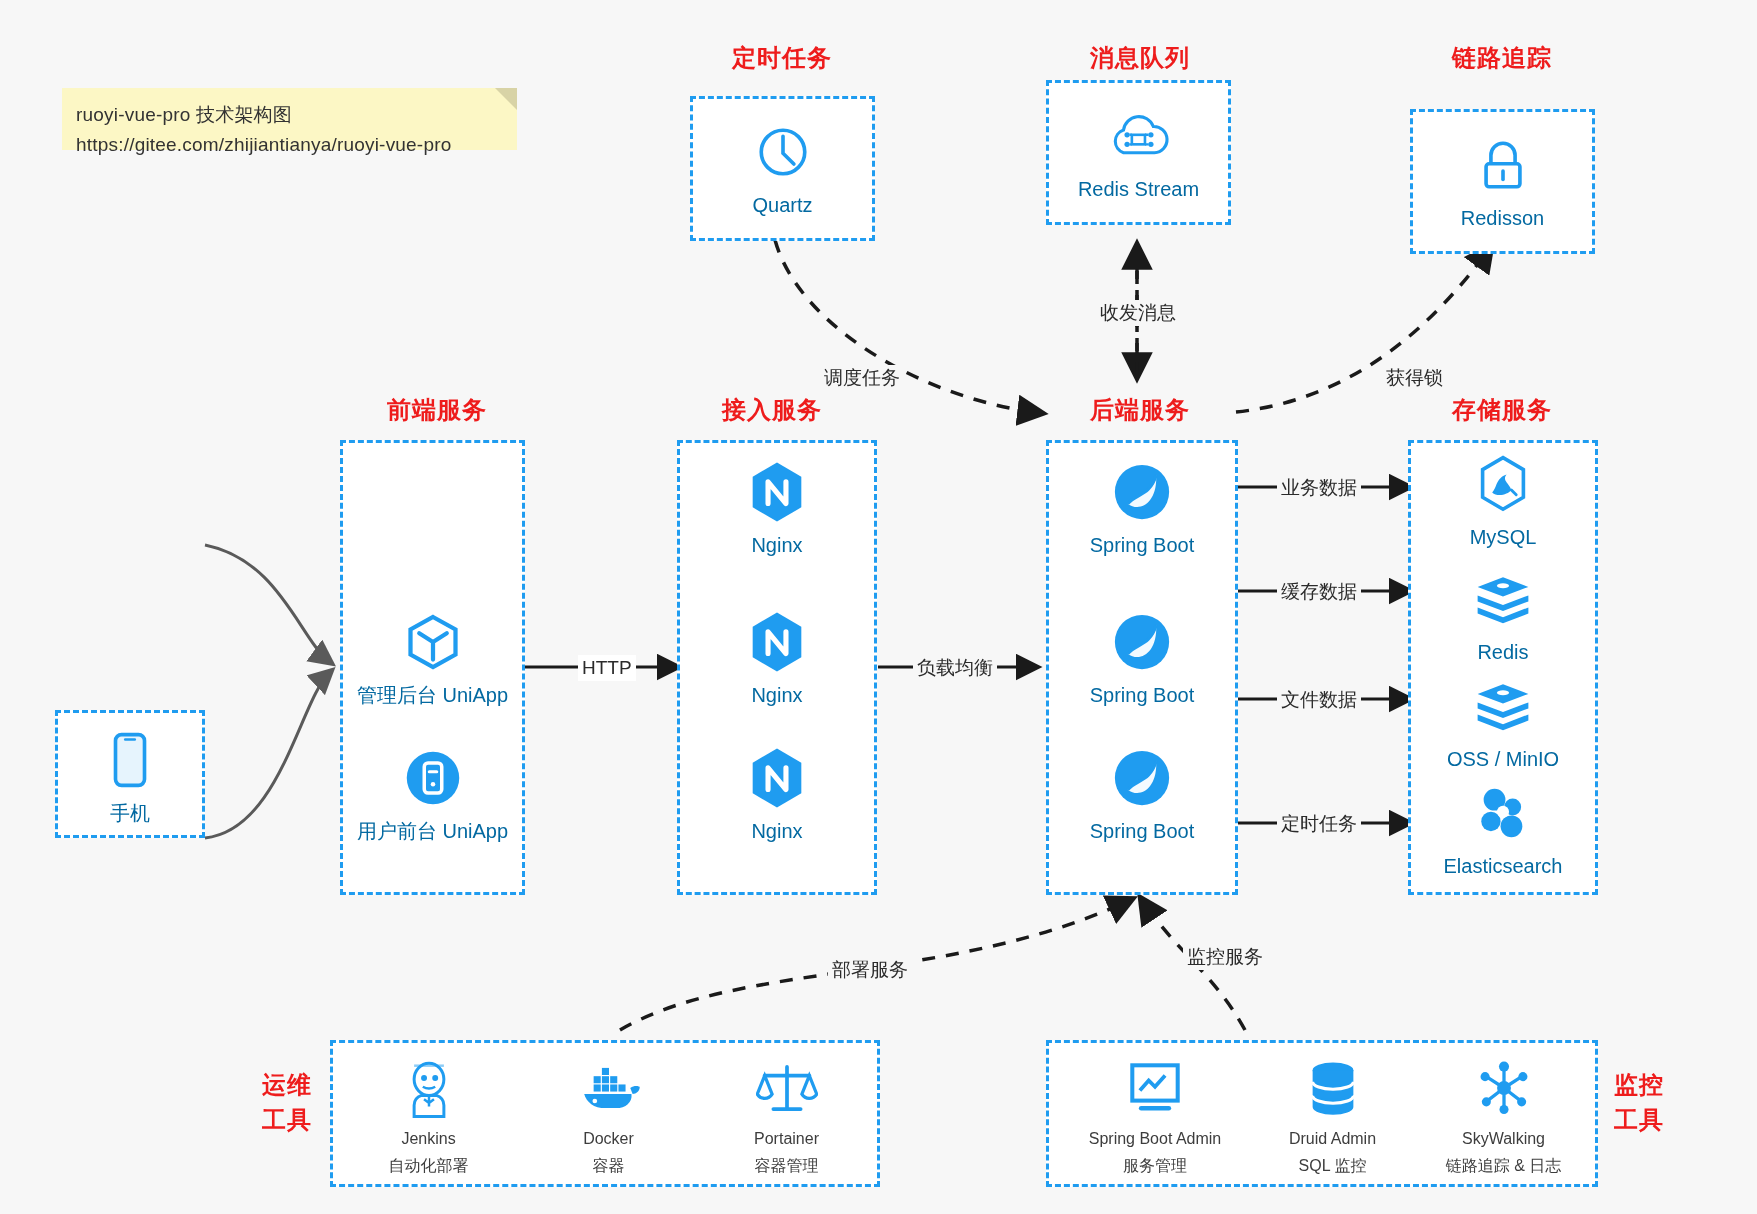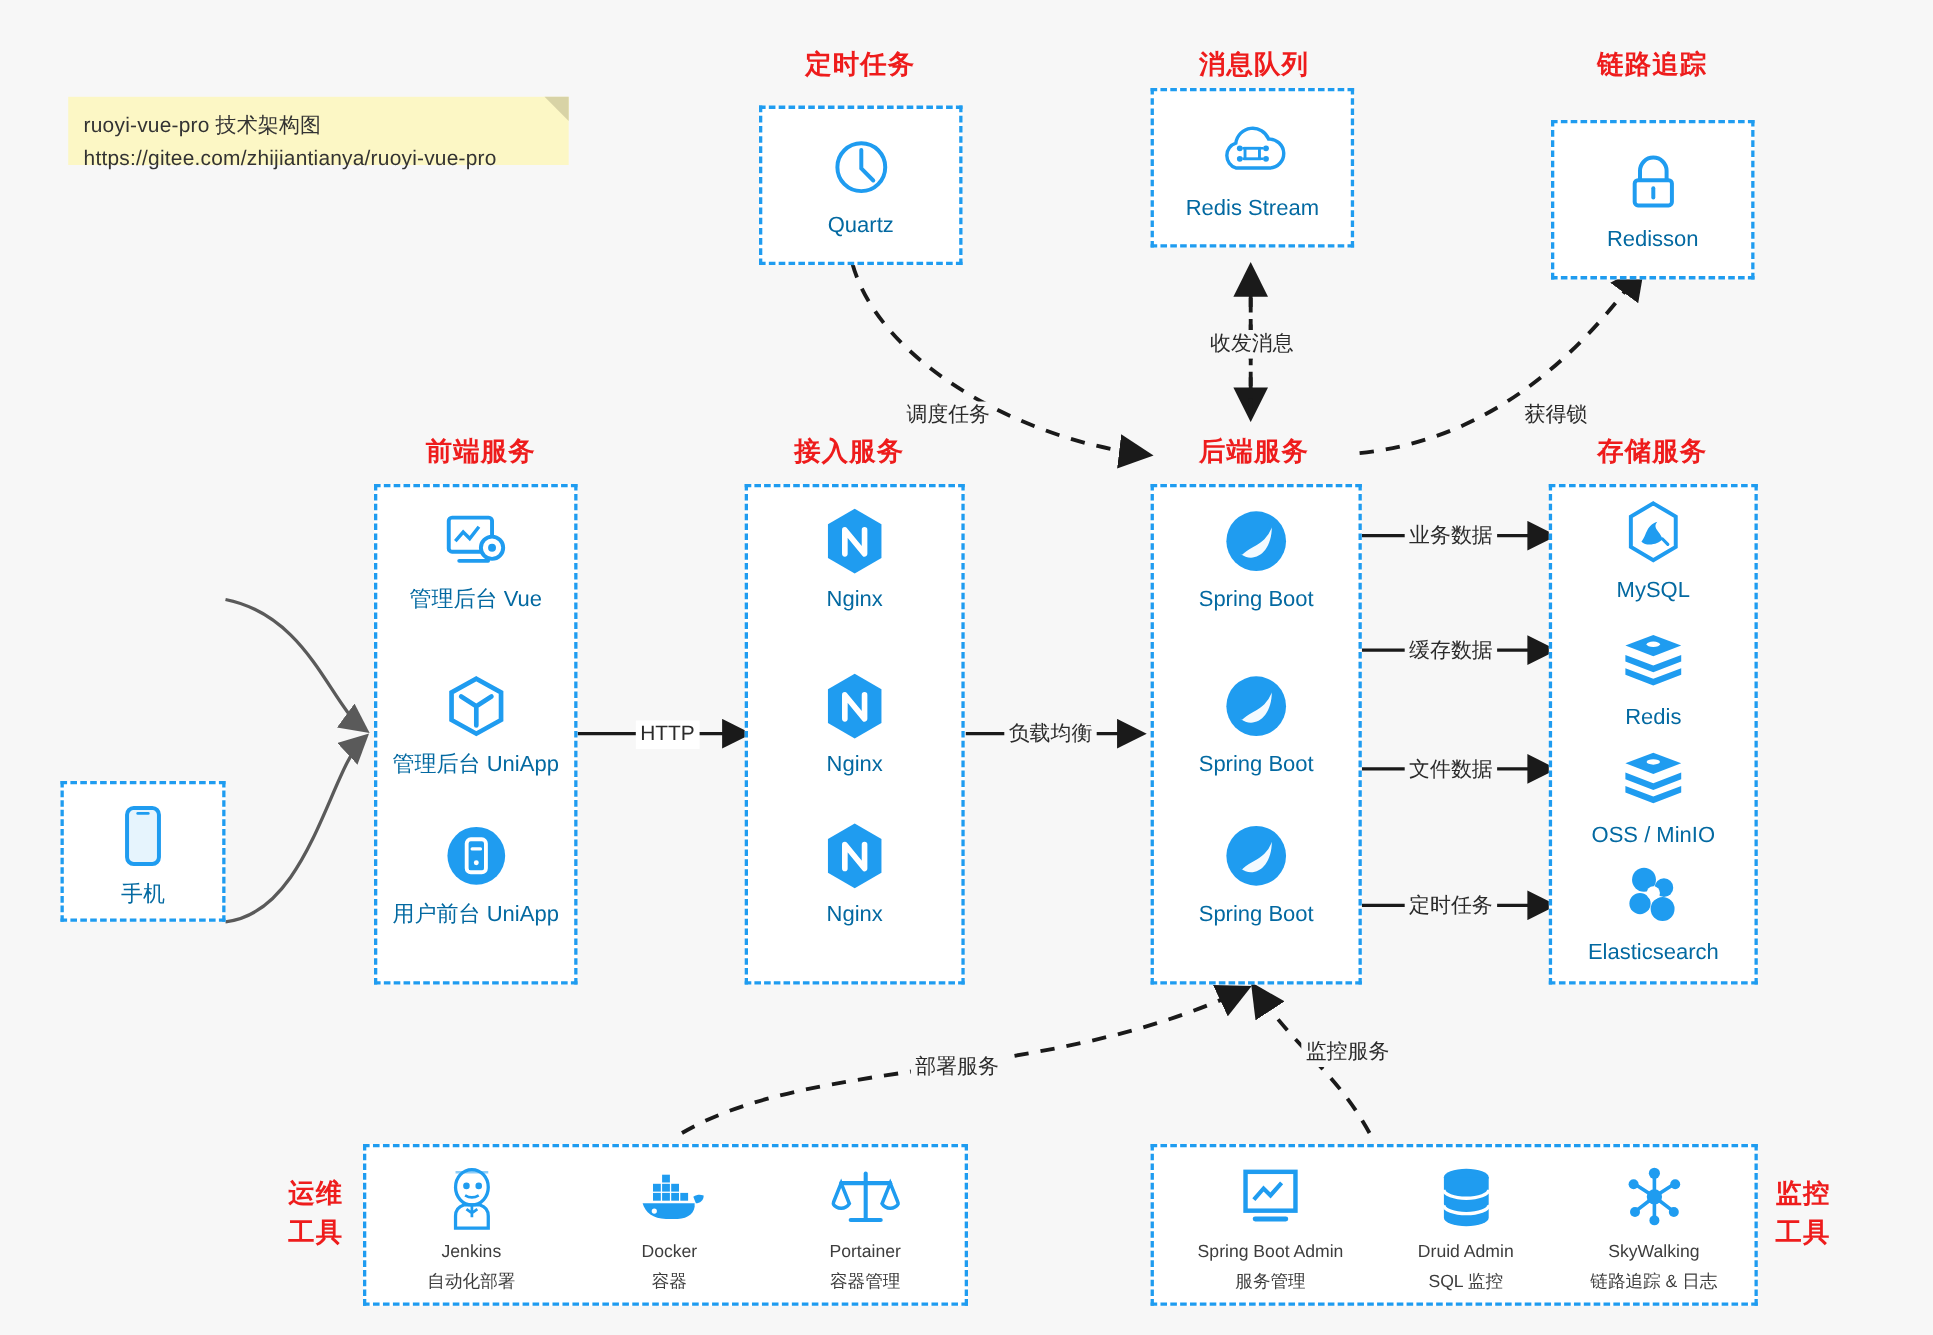--- a/index.html
+++ b/index.html
@@ -157,32 +157,20 @@
           <rect x="5" y="3" width="24" height="42" rx="5" fill="#e6f4fd" stroke="#1f9cf0" stroke-width="3"></rect>
           <path d="M13 7 h8" stroke="#1f9cf0" stroke-width="2" stroke-linecap="round"></path>
         </svg>
       </div>
       <div class="cap">手机</div>
     </div>
   </div>
 
   <div class="glabel" style="left:387px;top:394px;">前端服务</div>
   <div class="gbox" style="left:340px;top:440px;width:185px;height:455px;">
-    <div class="node" style="top:18px;">
-      <div class="ico">
-        <svg width="62" height="58" viewBox="0 0 52 46">
-          <rect x="5" y="5" width="33" height="26" rx="2.5" fill="none" stroke="#1f9cf0" stroke-width="3"></rect>
-          <path d="M10 23 l6 -7 l5 5 l7 -9" fill="none" stroke="#1f9cf0" stroke-width="2.6"></path>
-          <path d="M13 38 h22" stroke="#1f9cf0" stroke-width="3" stroke-linecap="round"></path>
-          <circle cx="38" cy="28" r="8.5" fill="#fff" stroke="#1f9cf0" stroke-width="3"></circle>
-          <circle cx="38" cy="28" r="3" fill="#1f9cf0"></circle>
-        </svg>
-      </div>
-      <div class="cap">管理后台 Vue</div>
-    </div>
     <div class="node" style="top:168px;">
       <div class="ico">
         <svg width="60" height="60" viewBox="0 0 48 48">
           <path d="M24 4 L42 14 V34 L24 44 L6 34 V14 Z" fill="none" stroke="#1f9cf0" stroke-width="3.4"></path>
           <path d="M24 24 V38 M24 24 L13 17 M24 24 L35 17" fill="none" stroke="#1f9cf0" stroke-width="3.4" stroke-linecap="round"></path>
         </svg>
       </div>
       <div class="cap">管理后台 UniApp</div>
     </div>
     <div class="node" style="top:304px;">

